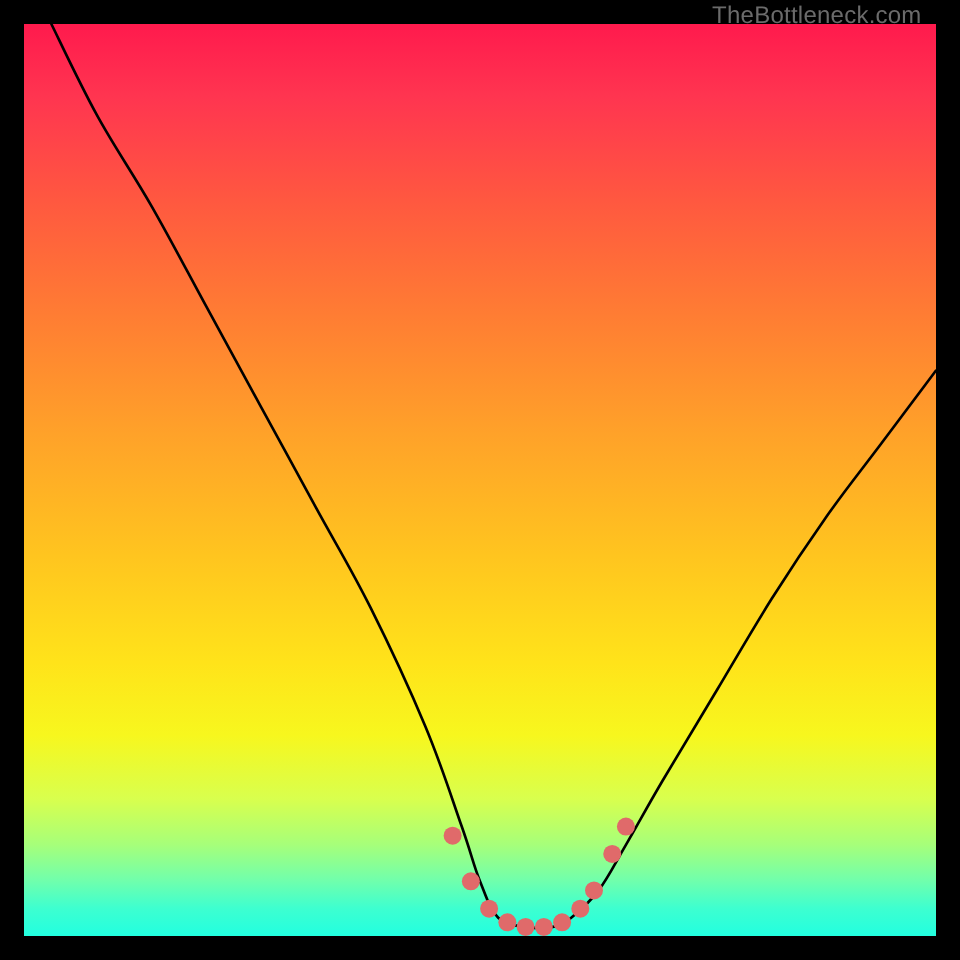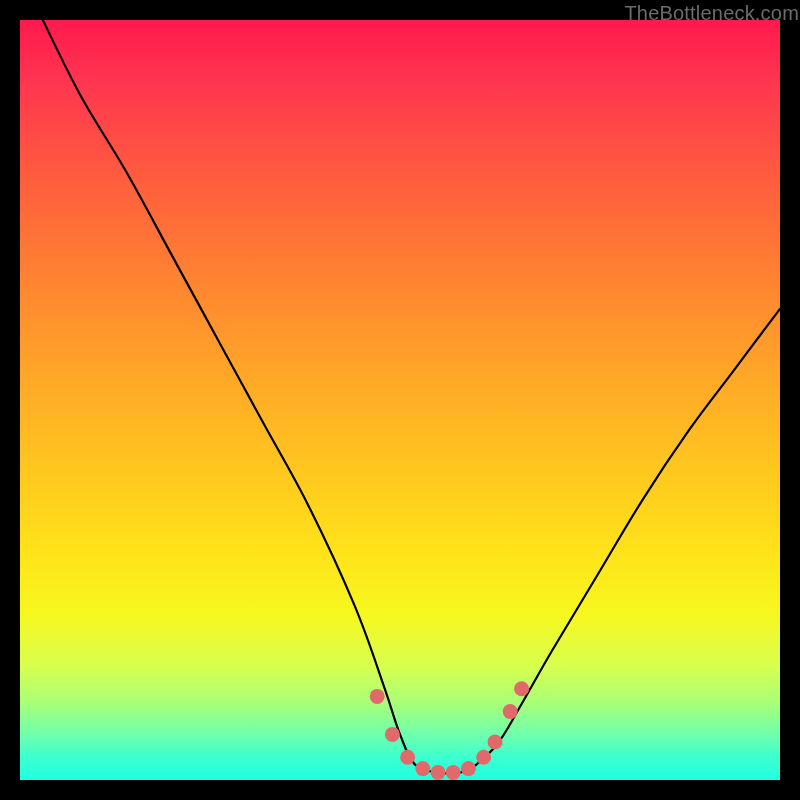--- a/index.html
+++ b/index.html
@@ -38,21 +38,21 @@
       #d8ff4e 85%,
       #a6ff7a 90%,
       #6fffad 94%,
       #3dffd0 97%,
       #22ffe0 100%
     );
   }
   .watermark {
     position: absolute;
     top: 2px;
-    right: 1px;
+    right: 32px;
     color: #6b6b6b;
     font-size: 20px;
     font-weight: 500;
     letter-spacing: 0.2px;
     user-select: none;
   }
   svg.curve {
     position: absolute;
     top: 0;
     left: 0;

